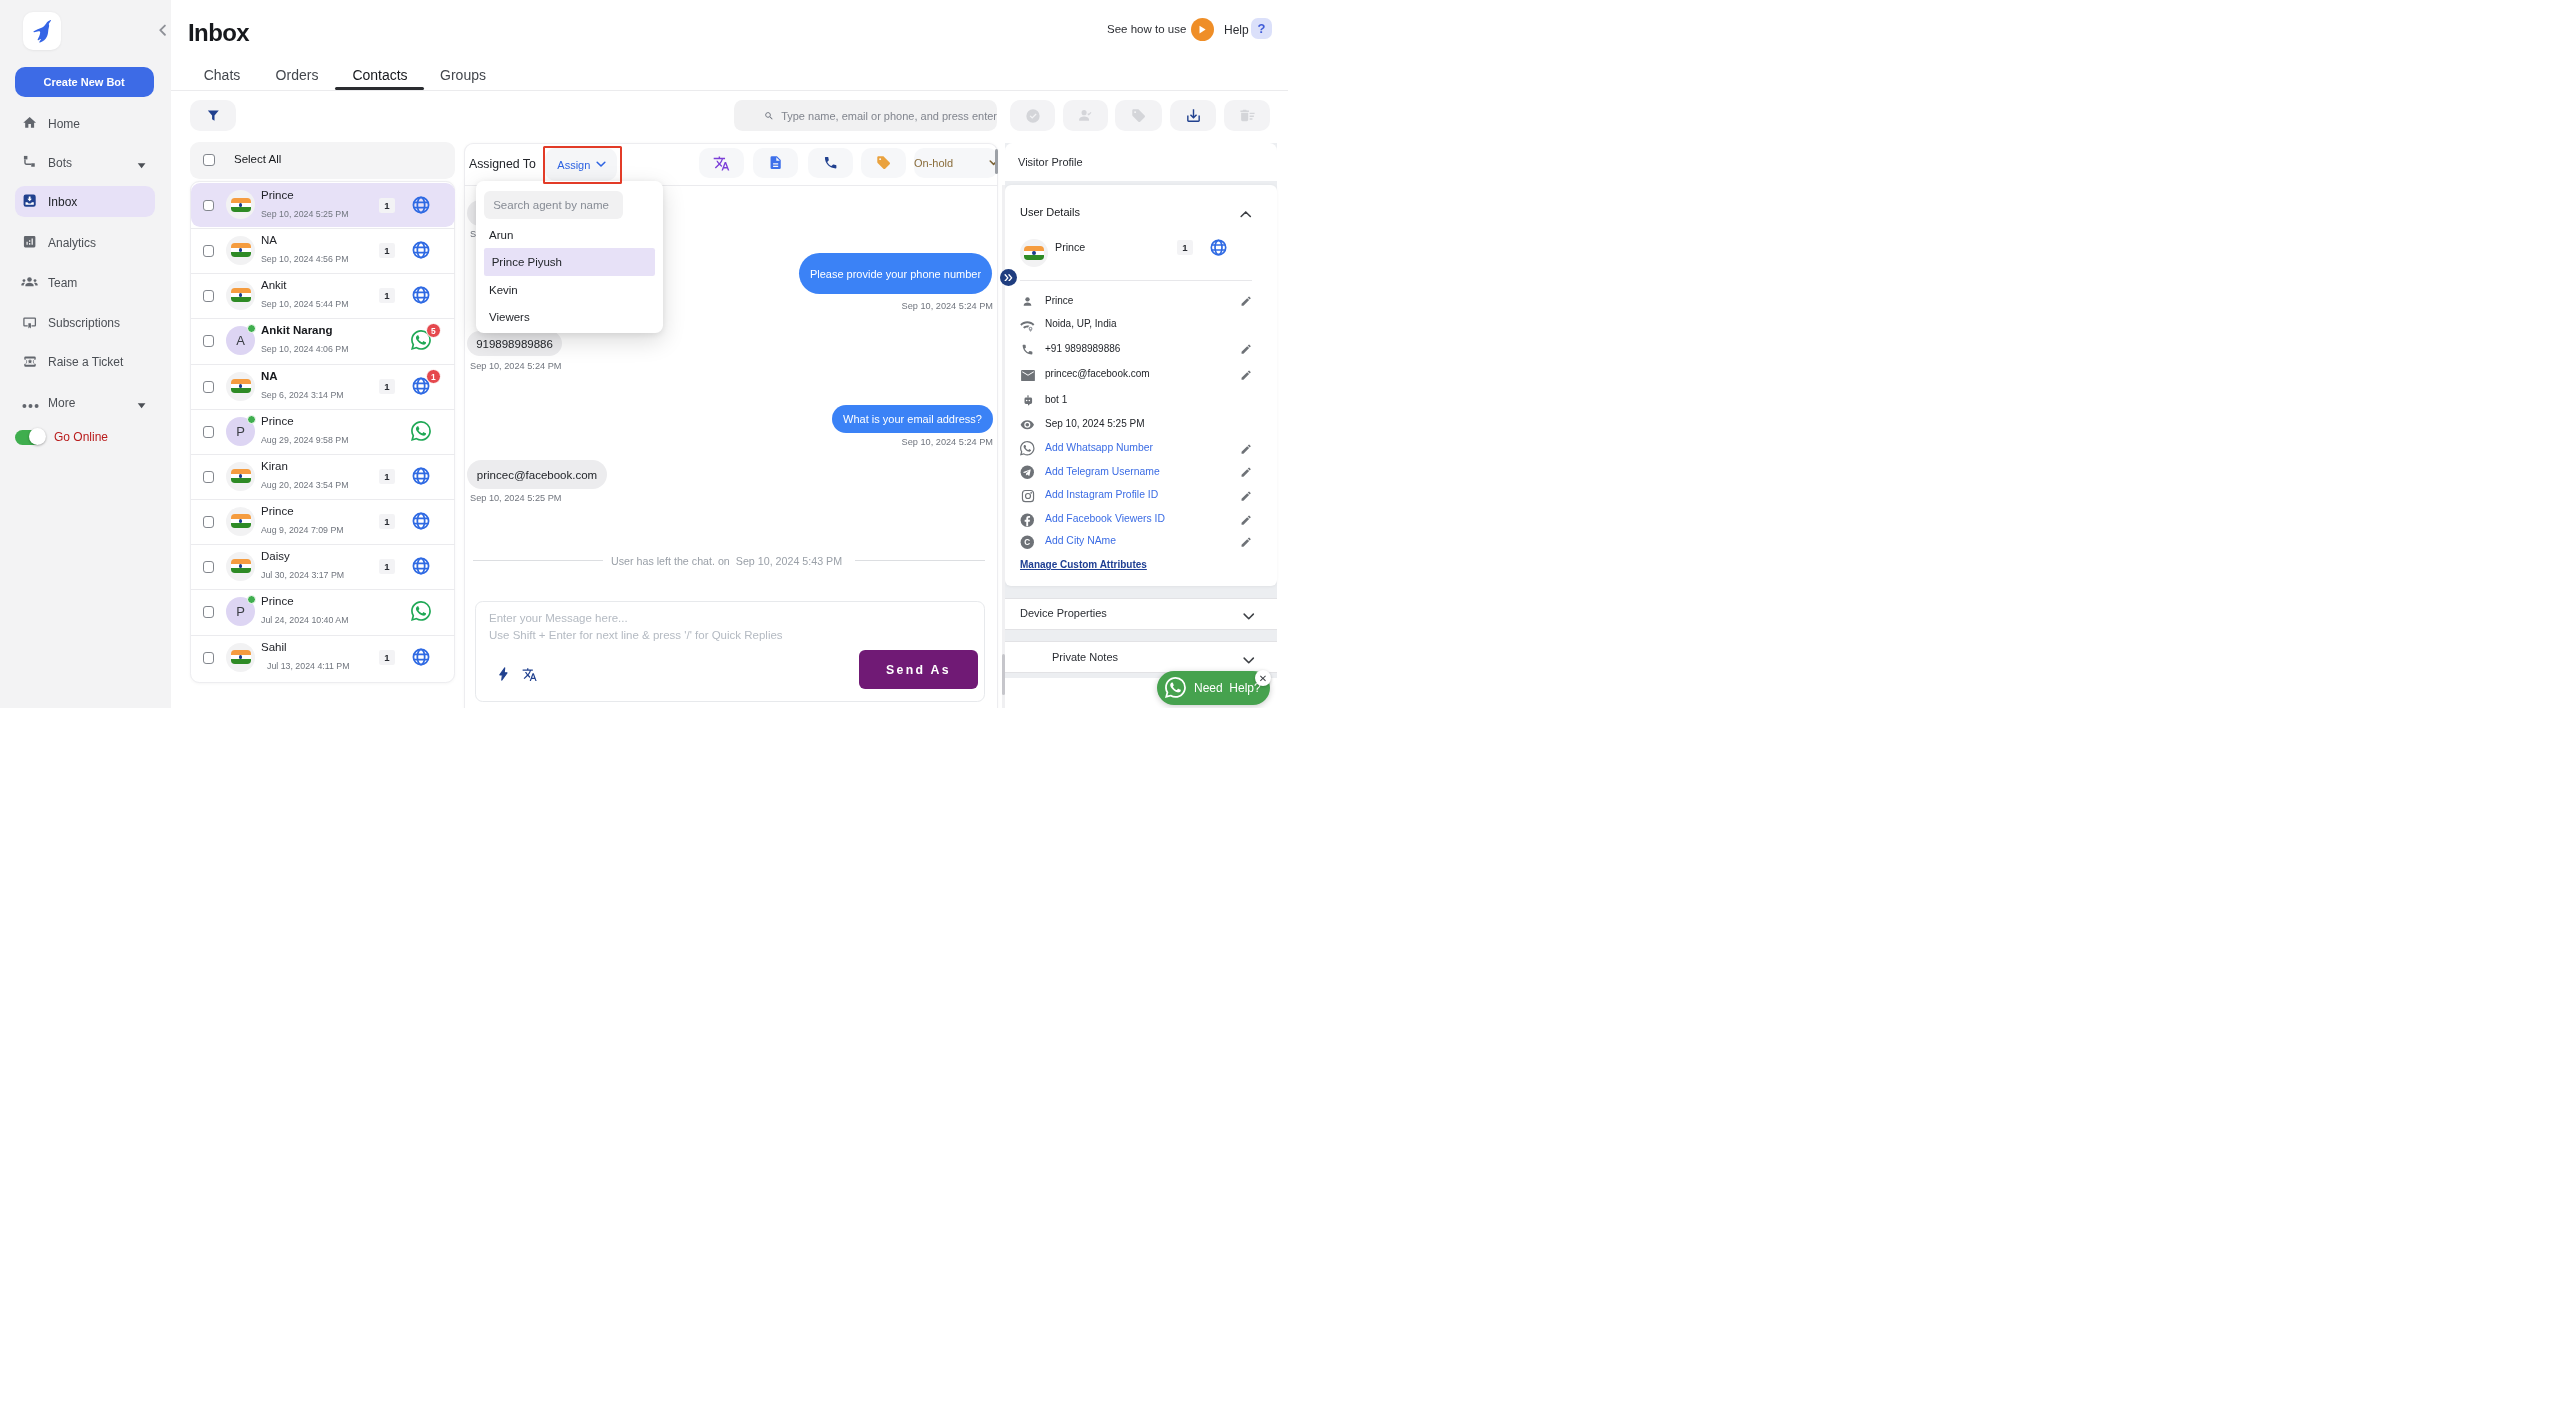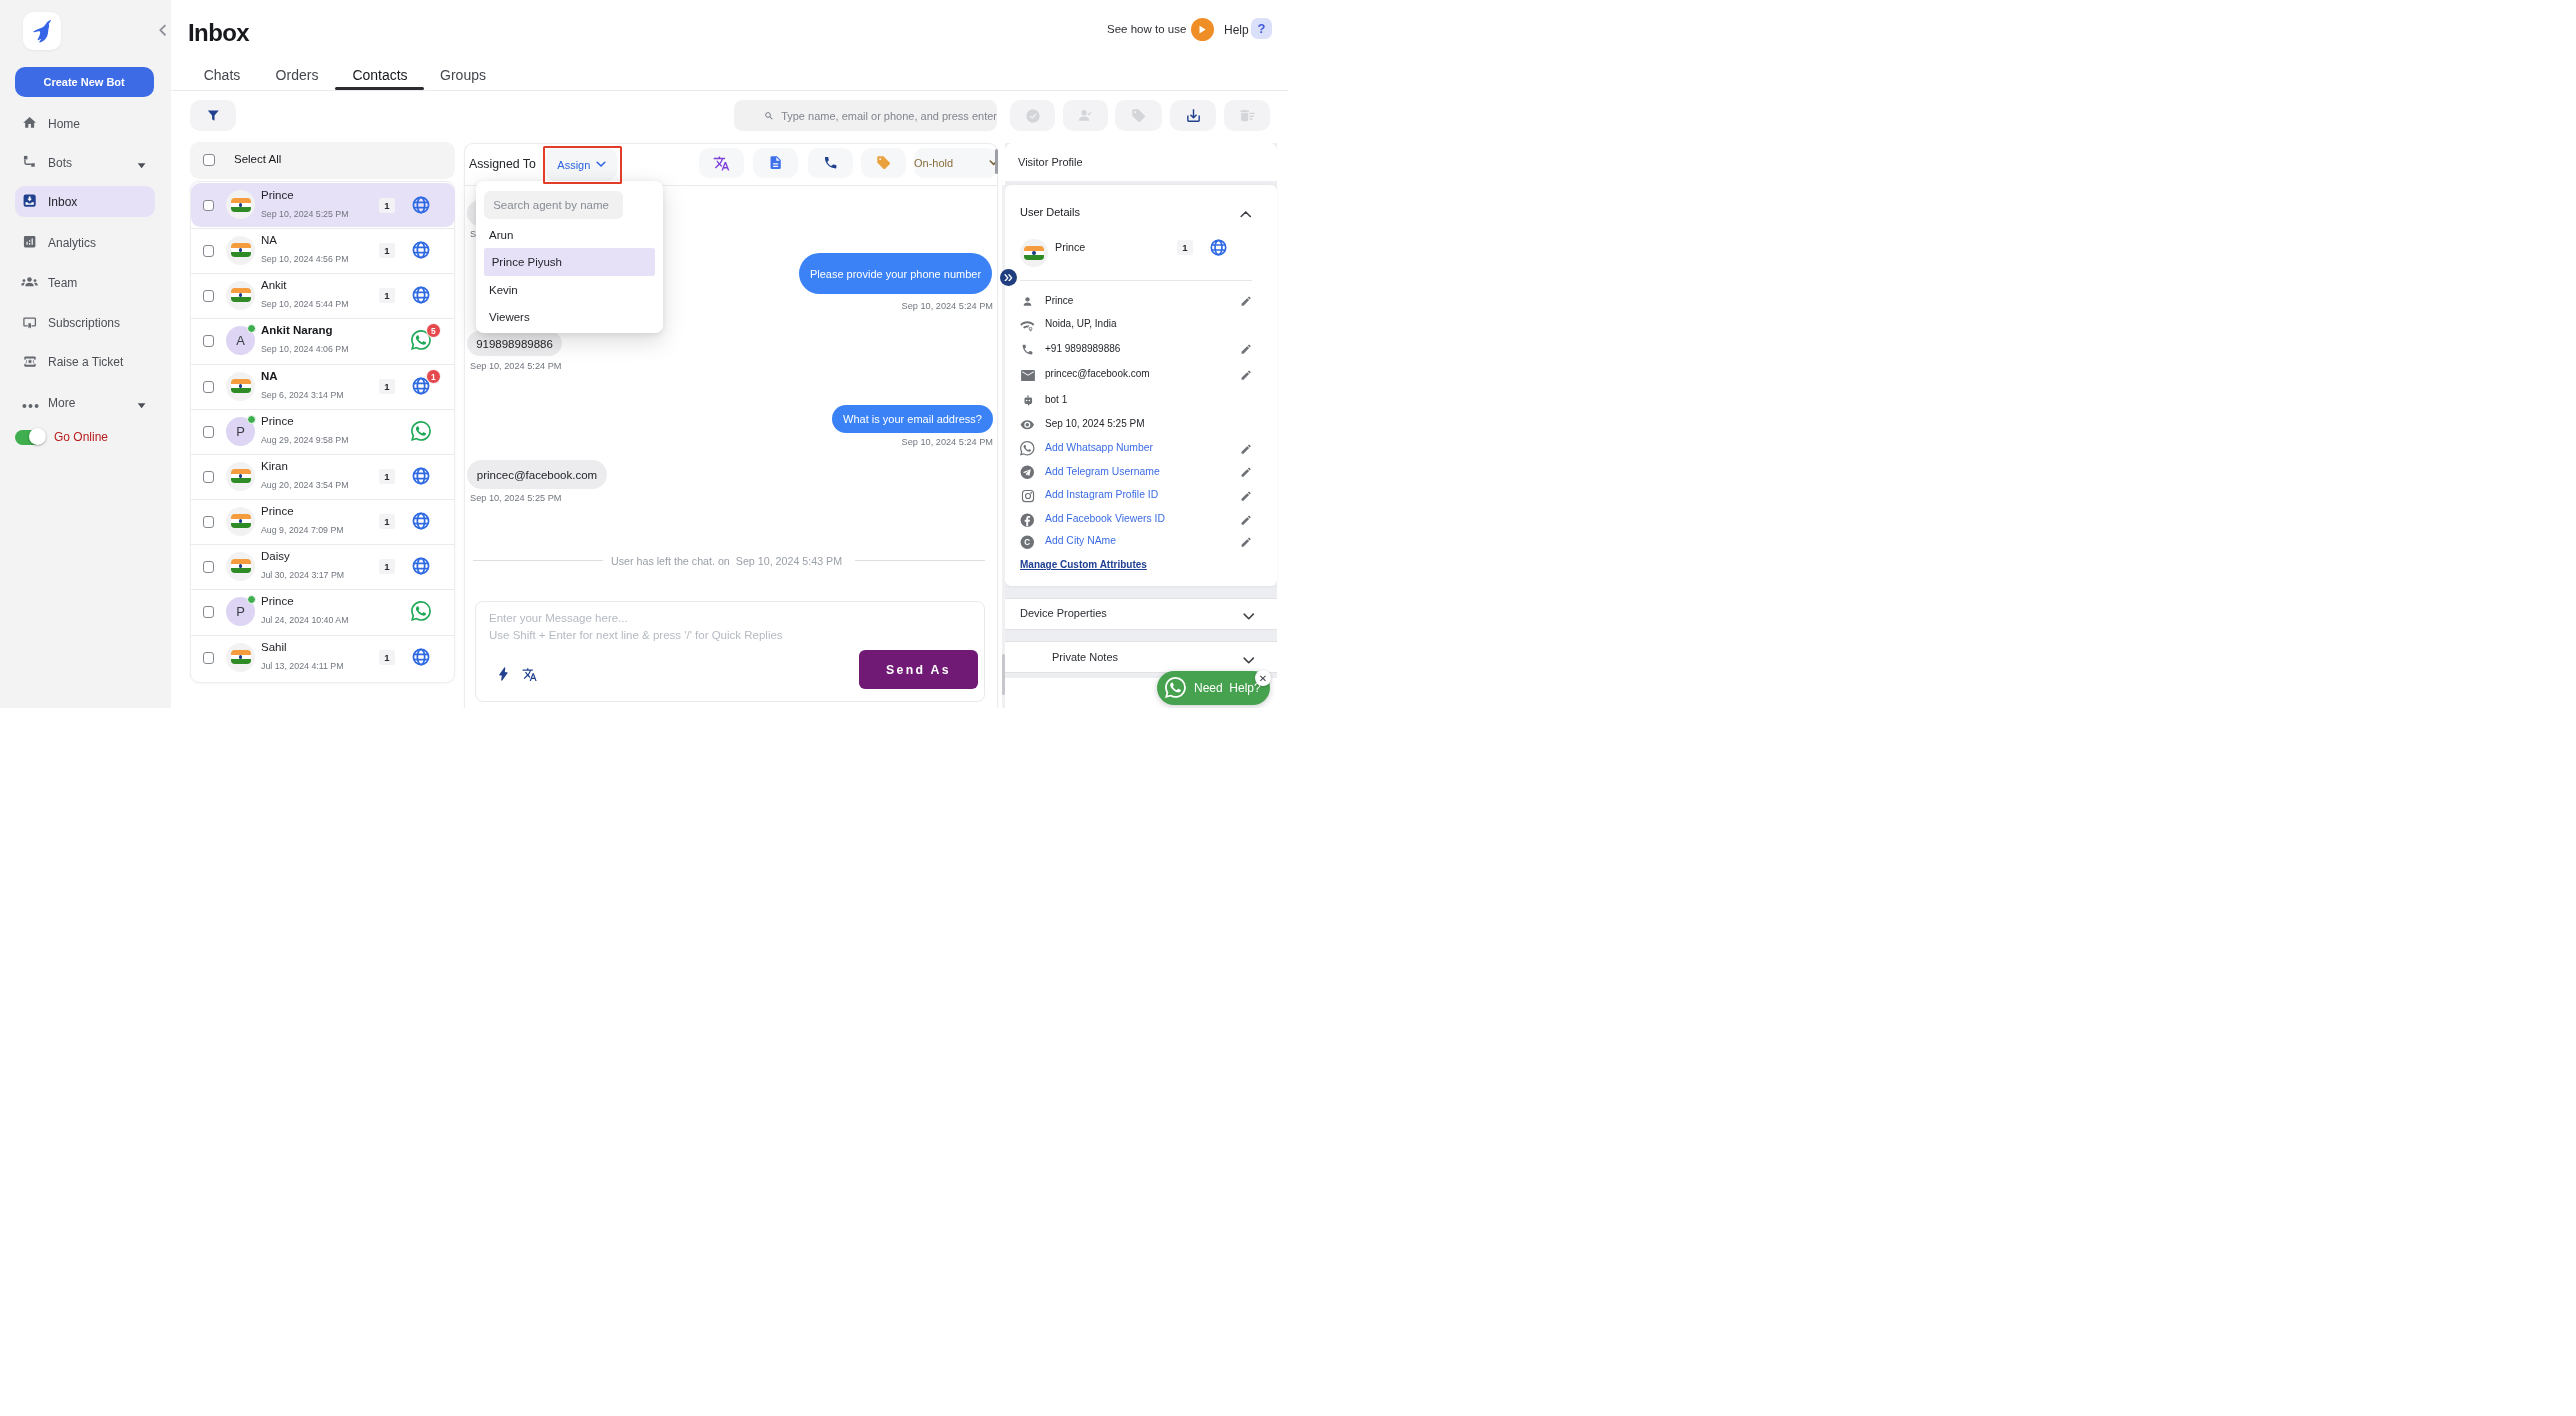--- a/index.html
+++ b/index.html
@@ -342,21 +342,21 @@
         </svg>
       </div>
     </div>
 <div class="abs" style="left:0;top:453px;width:264px;height:45px">
       <div class="abs" style="left:0;top:0;width:264px;height:0.8px;background:#ebebee"></div>
       <div class="cb" style="left:11.5px;top:17px"></div>
       <div class="flag abs" style="left:35px;top:7.7px;width:29px;height:29px">
         <div></div>
       </div>
       <div class="nm" style="left:70px;top:6.1px;">Sahil</div>
-      <div class="dt" style="left:70px;top:26px">Jul 13, 2024 4:11 PM</div>
+      <div class="dt" style="left:76px;top:26px">Jul 13, 2024 4:11 PM</div>
       <div class="badge1" style="left:188px;top:15.3px">1</div>
       <div class="abs cen" style="left:220px;top:12.3px;width:20px;height:20px">
         <svg width="20" height="20" viewBox="0 0 24 24">
           <g fill="none" stroke="#2f6ae3" stroke-width="2.1">
             <circle cx="12" cy="12" r="9.1"></circle>
             <ellipse cx="12" cy="12" rx="4.4" ry="9.1"></ellipse>
             <path d="M3.5 8.8h17M3.5 15.2h17"></path>
           </g>
         </svg>
       </div>

